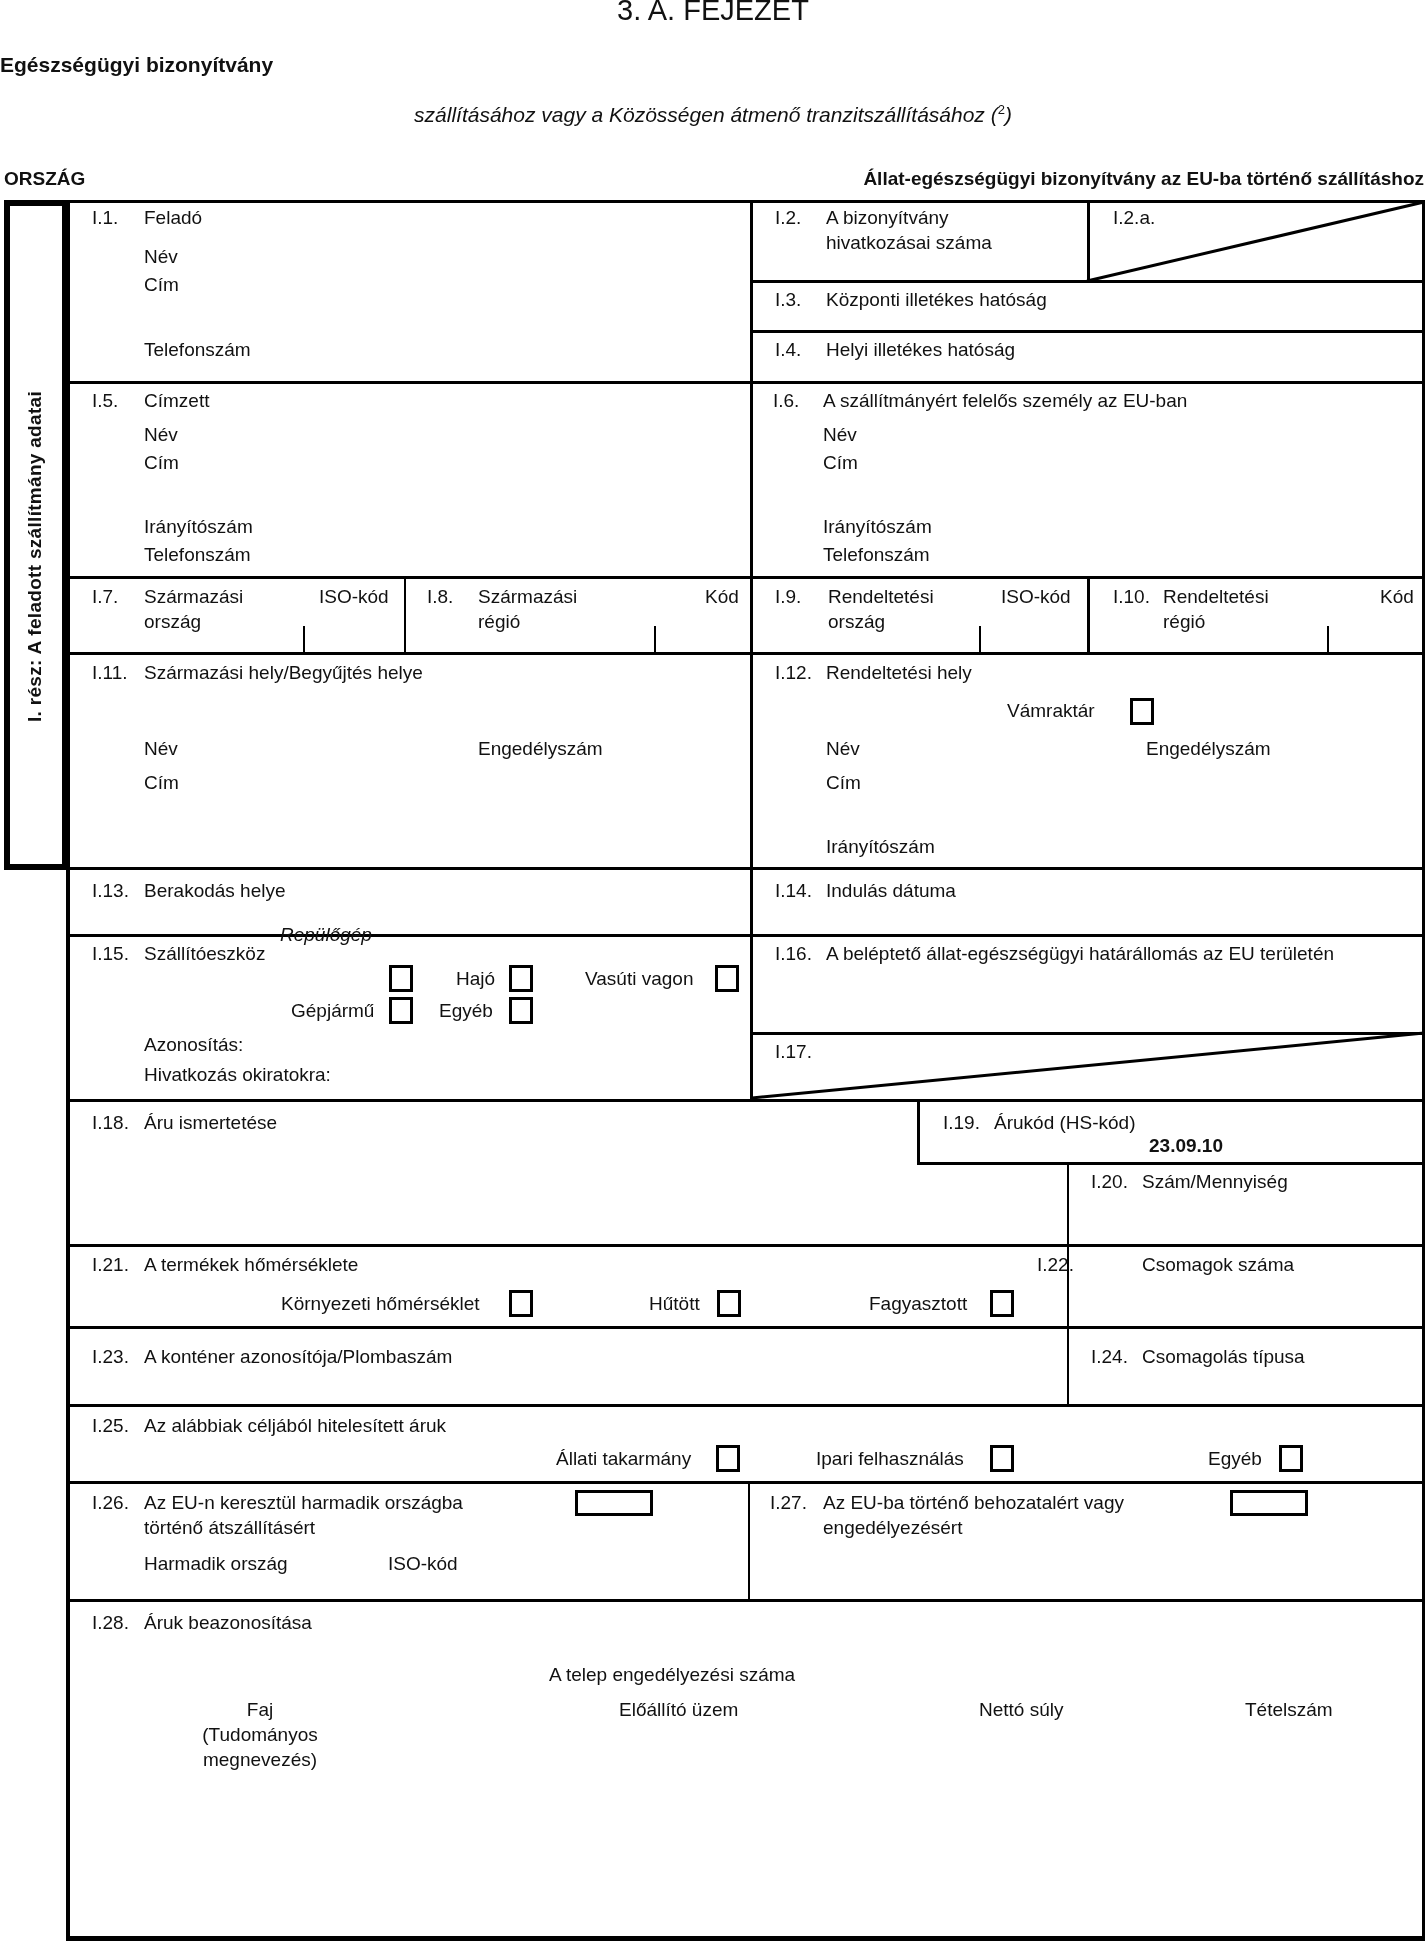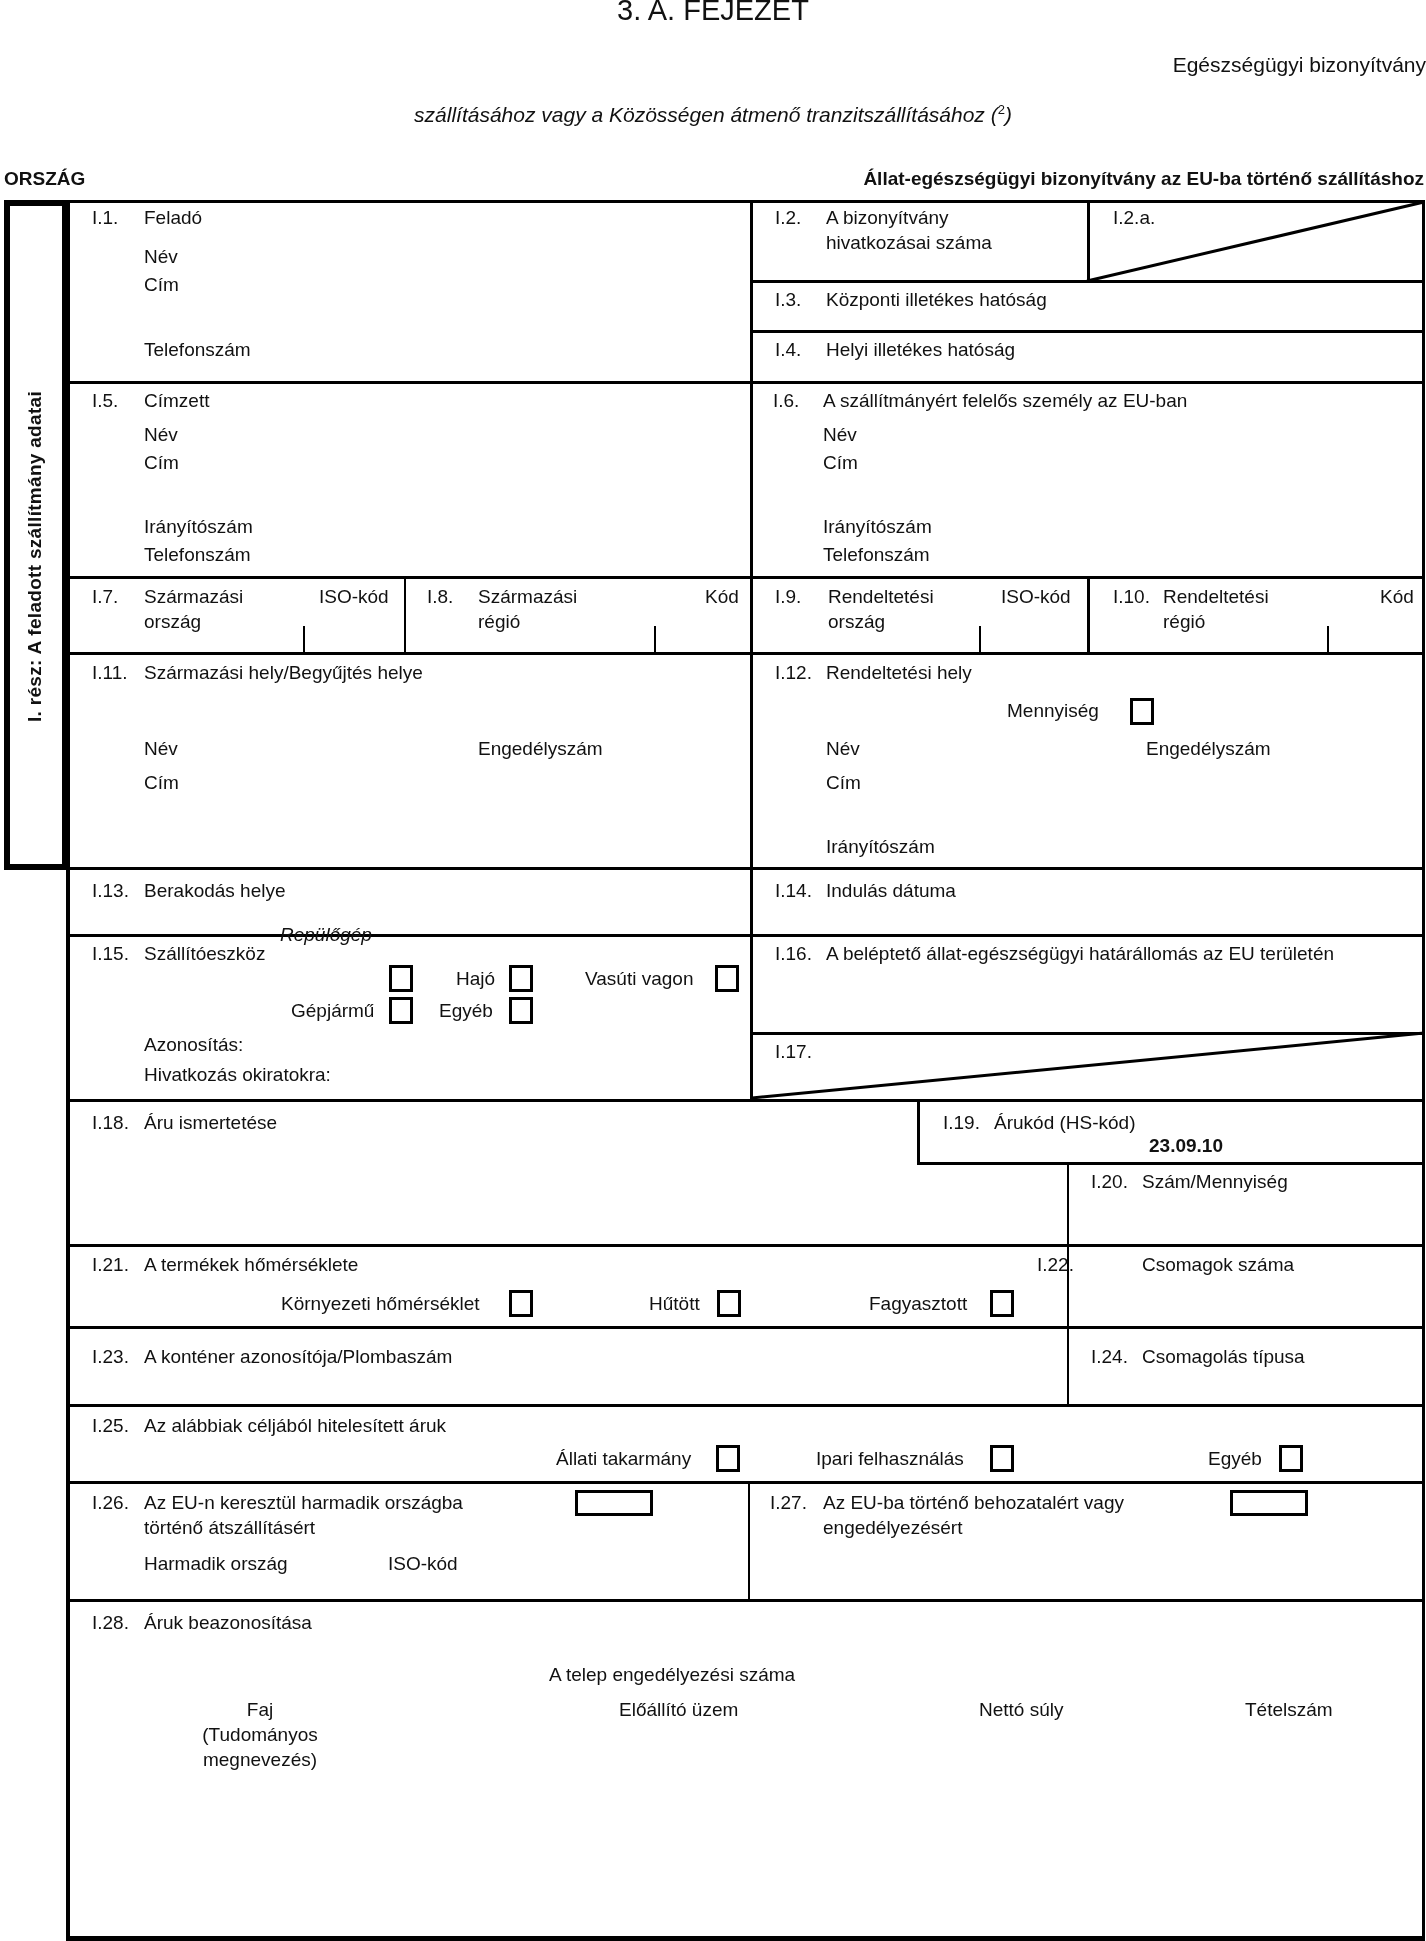--- a/index.html
+++ b/index.html
@@ -1,20 +1,20 @@
 <!DOCTYPE html>
 <html><head>
 <meta charset="utf-8">
 <style>
   * { box-sizing: border-box; margin: 0; padding: 0; }
   html, body { width: 1426px; height: 1941px; background: #ffffff; overflow: hidden; }
   body { position: relative; font-family: "Liberation Sans", sans-serif; color: #111; font-size: 19px; }
   .t { position: absolute; white-space: nowrap; font-size: 19px; line-height: 22px; }
   .title { position: absolute; left: 0; width: 1426px; text-align: center; top: -6px; font-size: 29px; line-height: 32px; }
-  .subtitle { position: absolute; left: 0; width: 1426px; text-align: right; top: 53px; font-size: 21px; font-weight: normal; }
+  .subtitle { position: absolute; left: 0; width: 1426px; text-align: left; top: 53px; font-size: 21px; font-weight: bold; }
   .desc { position: absolute; left: 0; width: 1426px; text-align: center; top: 96px; font-size: 21px; font-style: italic; line-height: 28px; }
   .desc sup { font-size: 13px; font-style: normal; }
   .hdr-left { position: absolute; left: 4px; top: 168px; font-size: 19px; font-weight: bold; }
   .hdr-right { position: absolute; right: 2px; top: 168px; font-size: 19px; font-weight: bold; }
 
   .hl { position: absolute; background: #000; height: 3px; }
   .vl { position: absolute; background: #000; width: 3px; }
   .vl.thin { width: 2px; }
 
   .side-box { position: absolute; left: 4px; top: 200px; width: 64px; height: 670px; border: 6px solid #000; }
@@ -152,21 +152,21 @@
 <div class="t" style="left:1380px; top:586px;">Kód</div>
 
 <div class="t" style="left:92px; top:662px;">I.11.</div>
 <div class="t" style="left:144px; top:662px;">Származási hely/Begyűjtés helye</div>
 <div class="t" style="left:144px; top:738px;">Név</div>
 <div class="t" style="left:478px; top:738px;">Engedélyszám</div>
 <div class="t" style="left:144px; top:772px;">Cím</div>
 
 <div class="t" style="left:775px; top:662px;">I.12.</div>
 <div class="t" style="left:826px; top:662px;">Rendeltetési hely</div>
-<div class="t" style="left:1007px; top:700px;">Mennyiség</div>
+<div class="t" style="left:1007px; top:700px;">Vámraktár</div>
 <div class="cb" style="left:1130px; top:698px;"></div>
 <div class="t" style="left:826px; top:738px;">Név</div>
 <div class="t" style="left:1146px; top:738px;">Engedélyszám</div>
 <div class="t" style="left:826px; top:772px;">Cím</div>
 <div class="t" style="left:826px; top:836px;">Irányítószám</div>
 
 <div class="t" style="left:92px; top:880px;">I.13.</div>
 <div class="t" style="left:144px; top:880px;">Berakodás helye</div>
 <div class="t" style="left:775px; top:880px;">I.14.</div>
 <div class="t" style="left:826px; top:880px;">Indulás dátuma</div>

